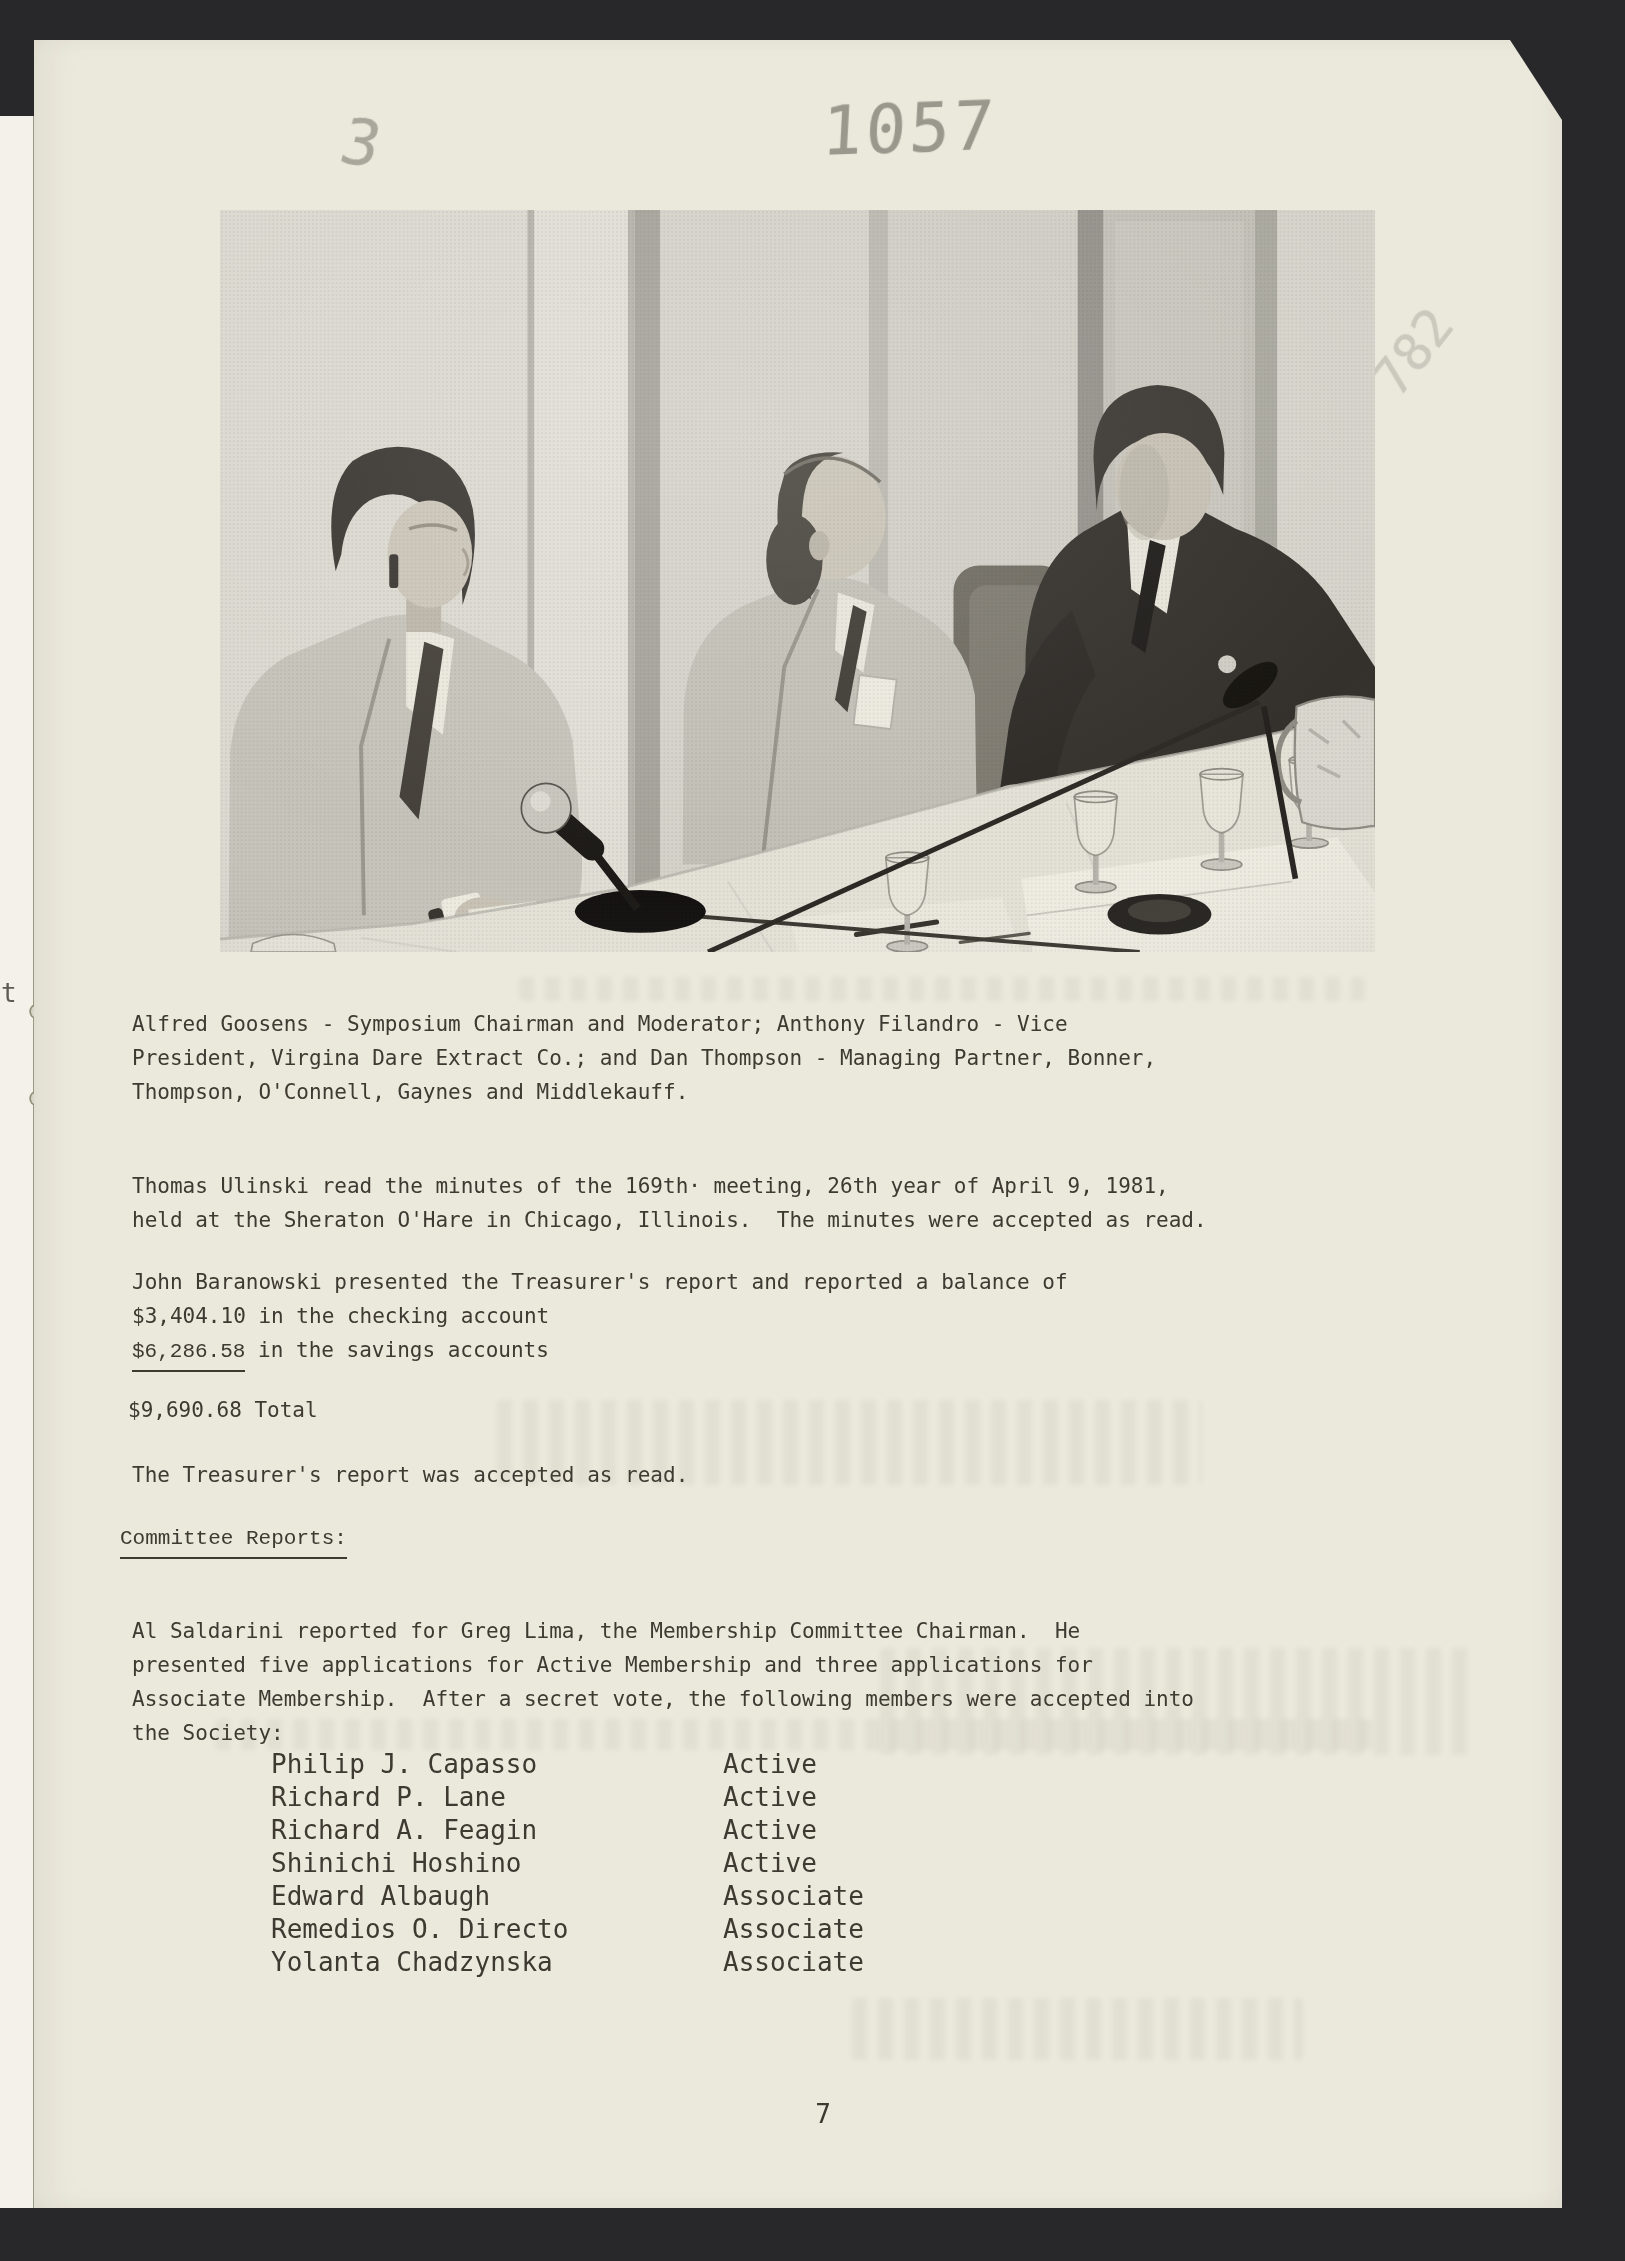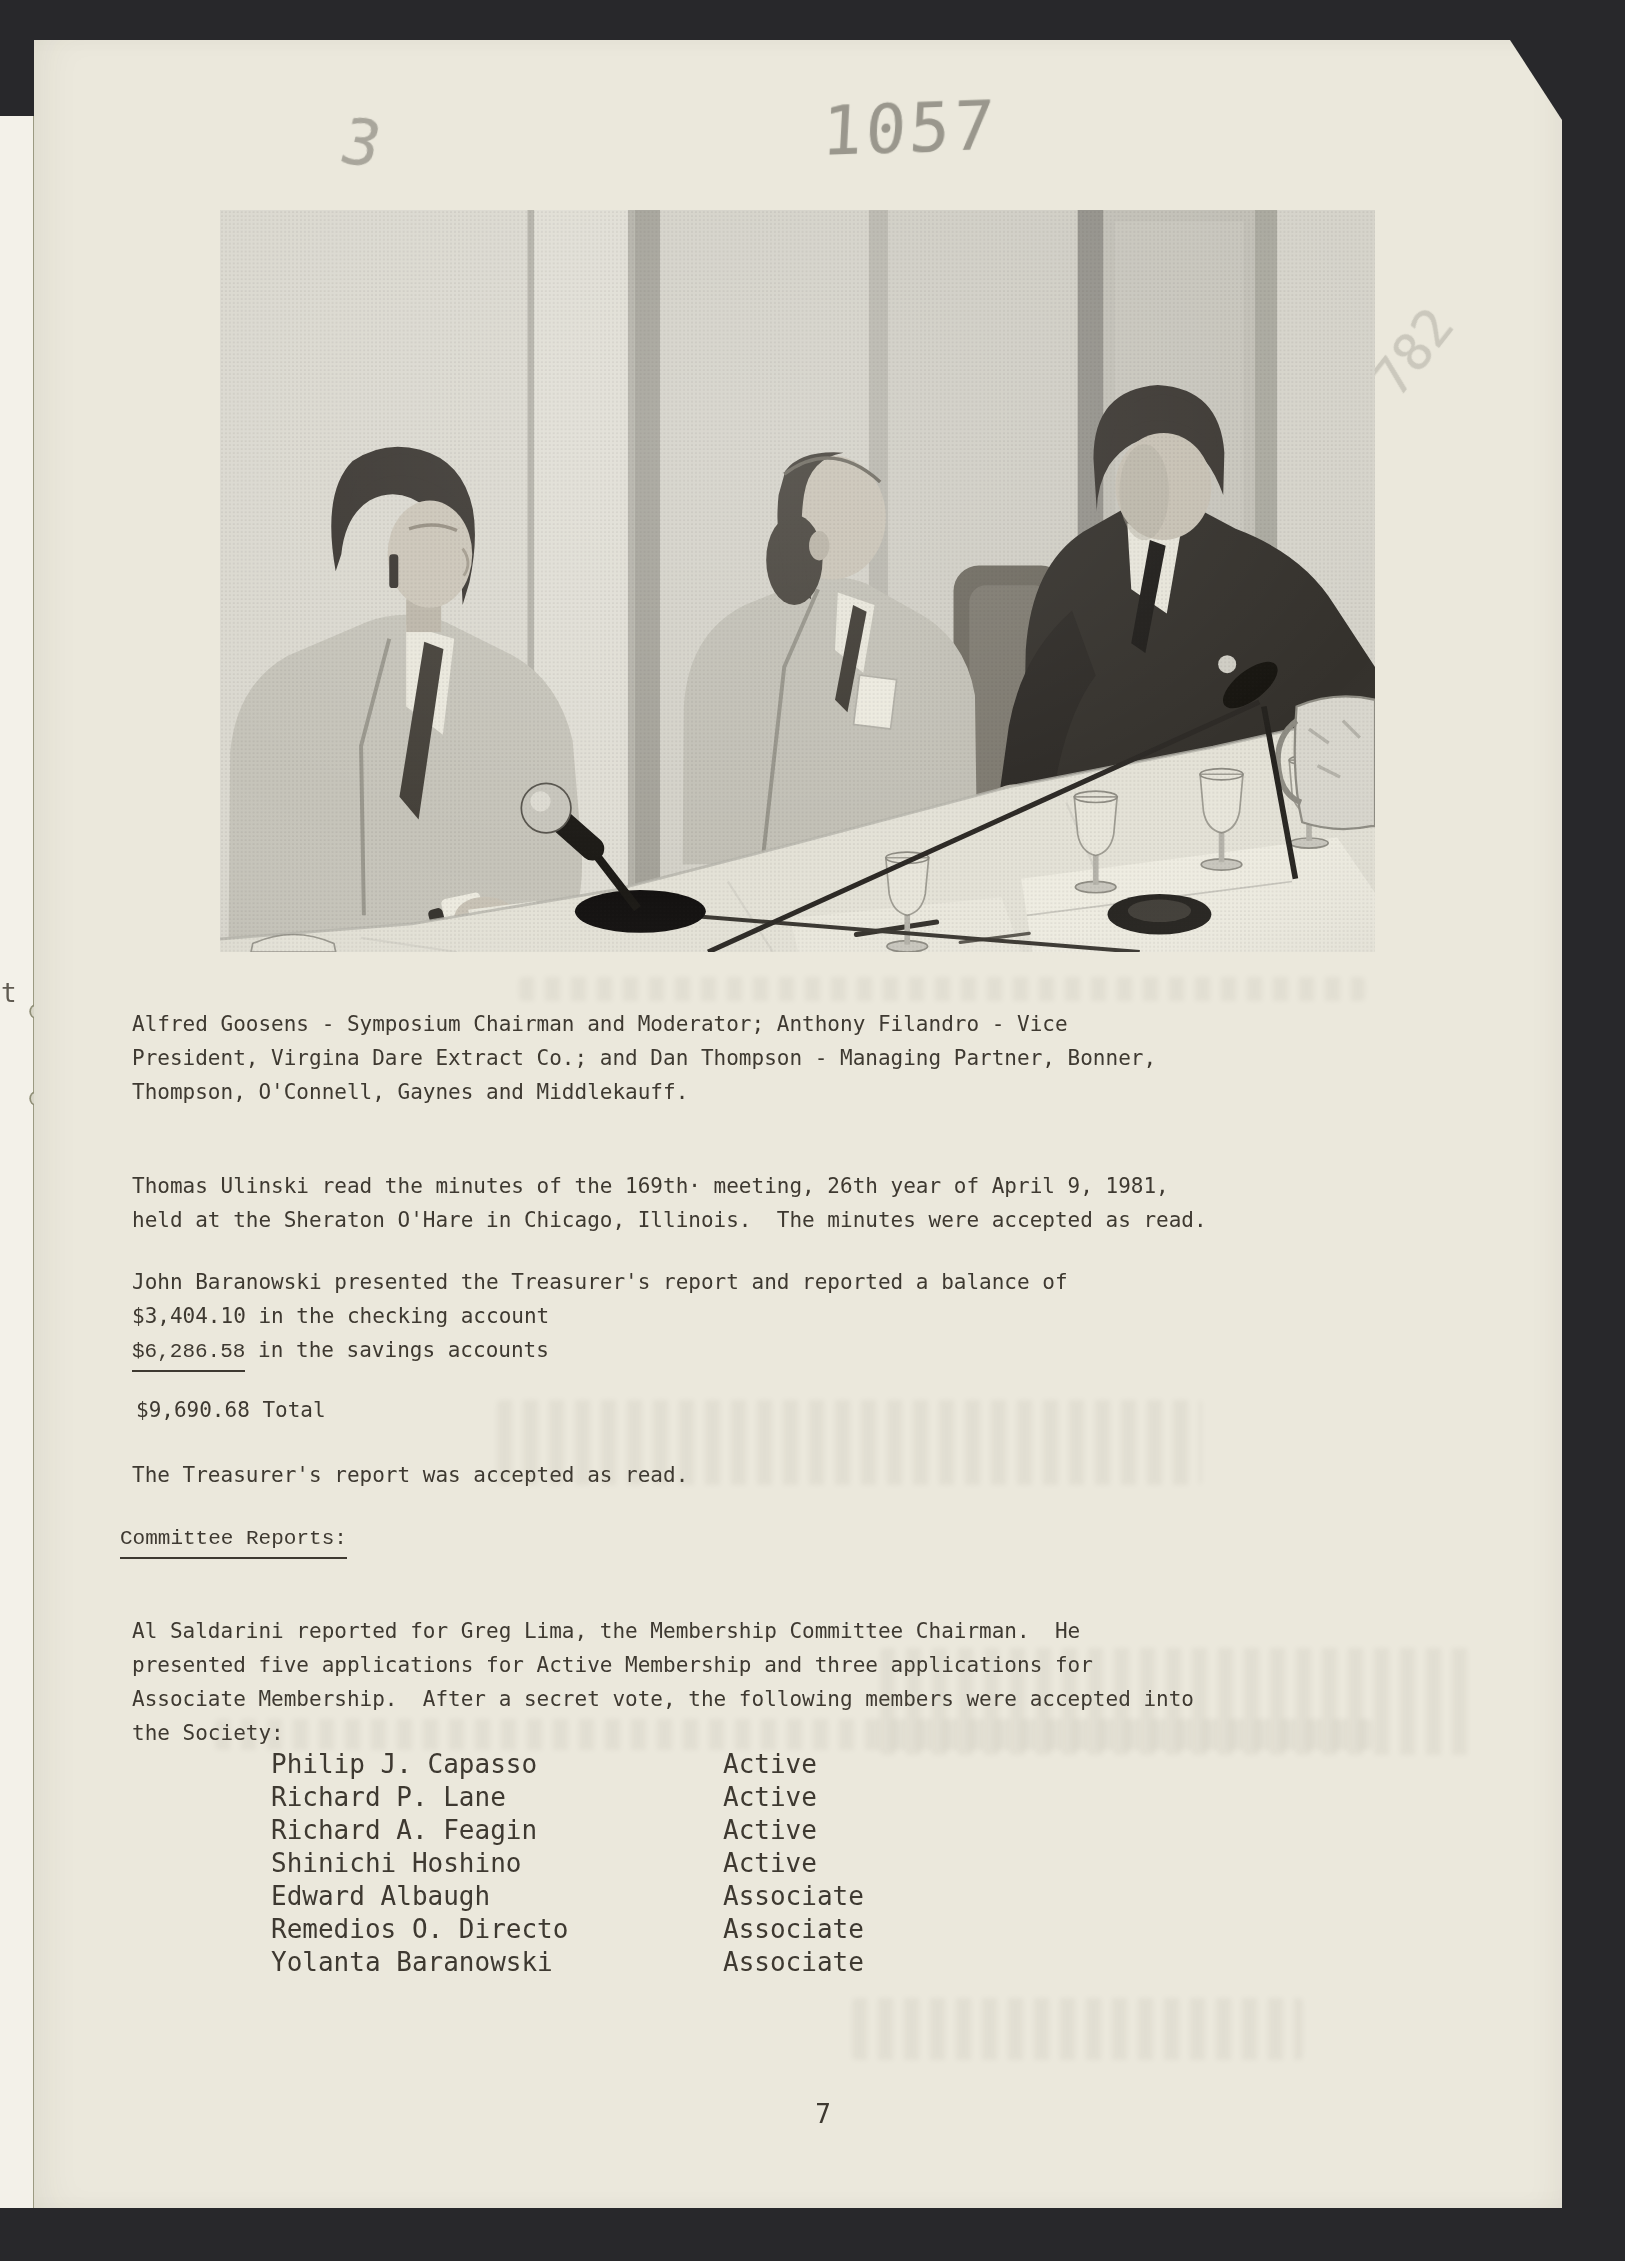--- a/index.html
+++ b/index.html
@@ -13,21 +13,21 @@
                 background:#d8d6c8;box-shadow:0 0 0 1.7px #8f8e76;right:-6.8px;}
   .hole1{top:890px;} .hole2{top:977px;}
   
   .page{position:absolute;left:34px;top:40px;width:1528px;height:2168px;background:#ebe8dc;
         clip-path:polygon(0px 0px,1476px 0px,1528px 80px,1528px 2168px,0px 2168px);
         box-shadow:inset 22.6px 0 45px -22.6px rgba(60,55,40,.10), inset -17px 0 34px -17px rgba(60,55,40,.08);}
   .line,.para div,.caption div{white-space:pre;font-size:21px;line-height:34px;}
   .caption{position:absolute;left:98px;top:967px;}
   .p-minutes{position:absolute;left:98px;top:1129px;}
   .p-treasurer{position:absolute;left:98px;top:1225px;}
-  .l-total{position:absolute;left:102px;top:1353px;text-align:center;}
+  .l-total{position:absolute;left:94px;top:1353px;text-align:center;}
   .l-accepted{position:absolute;left:98px;top:1418px;}
   .l-heading{position:absolute;left:86px;top:1480px;}
   .p-membership{position:absolute;left:98px;top:1545px;margin-top:29px;}
   .u{border-bottom:2.8px solid #3e3931;padding-bottom:7px;font-family:Liberation Mono, monospace;}
   .members{position:absolute;left:0;top:1708px;width:1528px;margin-left:30px;}
   .mrow{position:relative;height:33px;line-height:33px;font-size:26px;white-space:pre;}
   .mname{position:absolute;left:207px;}
   .mstatus{position:absolute;left:659px;}
   .pagenum{position:absolute;left:772px;top:2057px;width:34px;text-align:center;
            font-size:26px;line-height:34px;}
@@ -249,21 +249,21 @@
       <div>the Society:</div>
     </div>
 
     <div class="members">
       <div class="mrow"><span class="mname">Philip J. Capasso</span><span class="mstatus">Active</span></div>
       <div class="mrow"><span class="mname">Richard P. Lane</span><span class="mstatus">Active</span></div>
       <div class="mrow"><span class="mname">Richard A. Feagin</span><span class="mstatus">Active</span></div>
       <div class="mrow"><span class="mname">Shinichi Hoshino</span><span class="mstatus">Active</span></div>
       <div class="mrow"><span class="mname">Edward Albaugh</span><span class="mstatus">Associate</span></div>
       <div class="mrow"><span class="mname">Remedios O. Directo</span><span class="mstatus">Associate</span></div>
-      <div class="mrow"><span class="mname">Yolanta Baranowski</span><span class="mstatus">Associate</span></div>
+      <div class="mrow"><span class="mname">Yolanta Chadzynska</span><span class="mstatus">Associate</span></div>
     </div>
 
     <div class="pagenum">7</div>
 
     <div class="smudge sm1"></div>
     <div class="smudge sm2"></div>
     <div class="smudge sm3"></div>
     <div class="smudge sm4"></div>
     <div class="smudge sm5"></div>
   </div>

